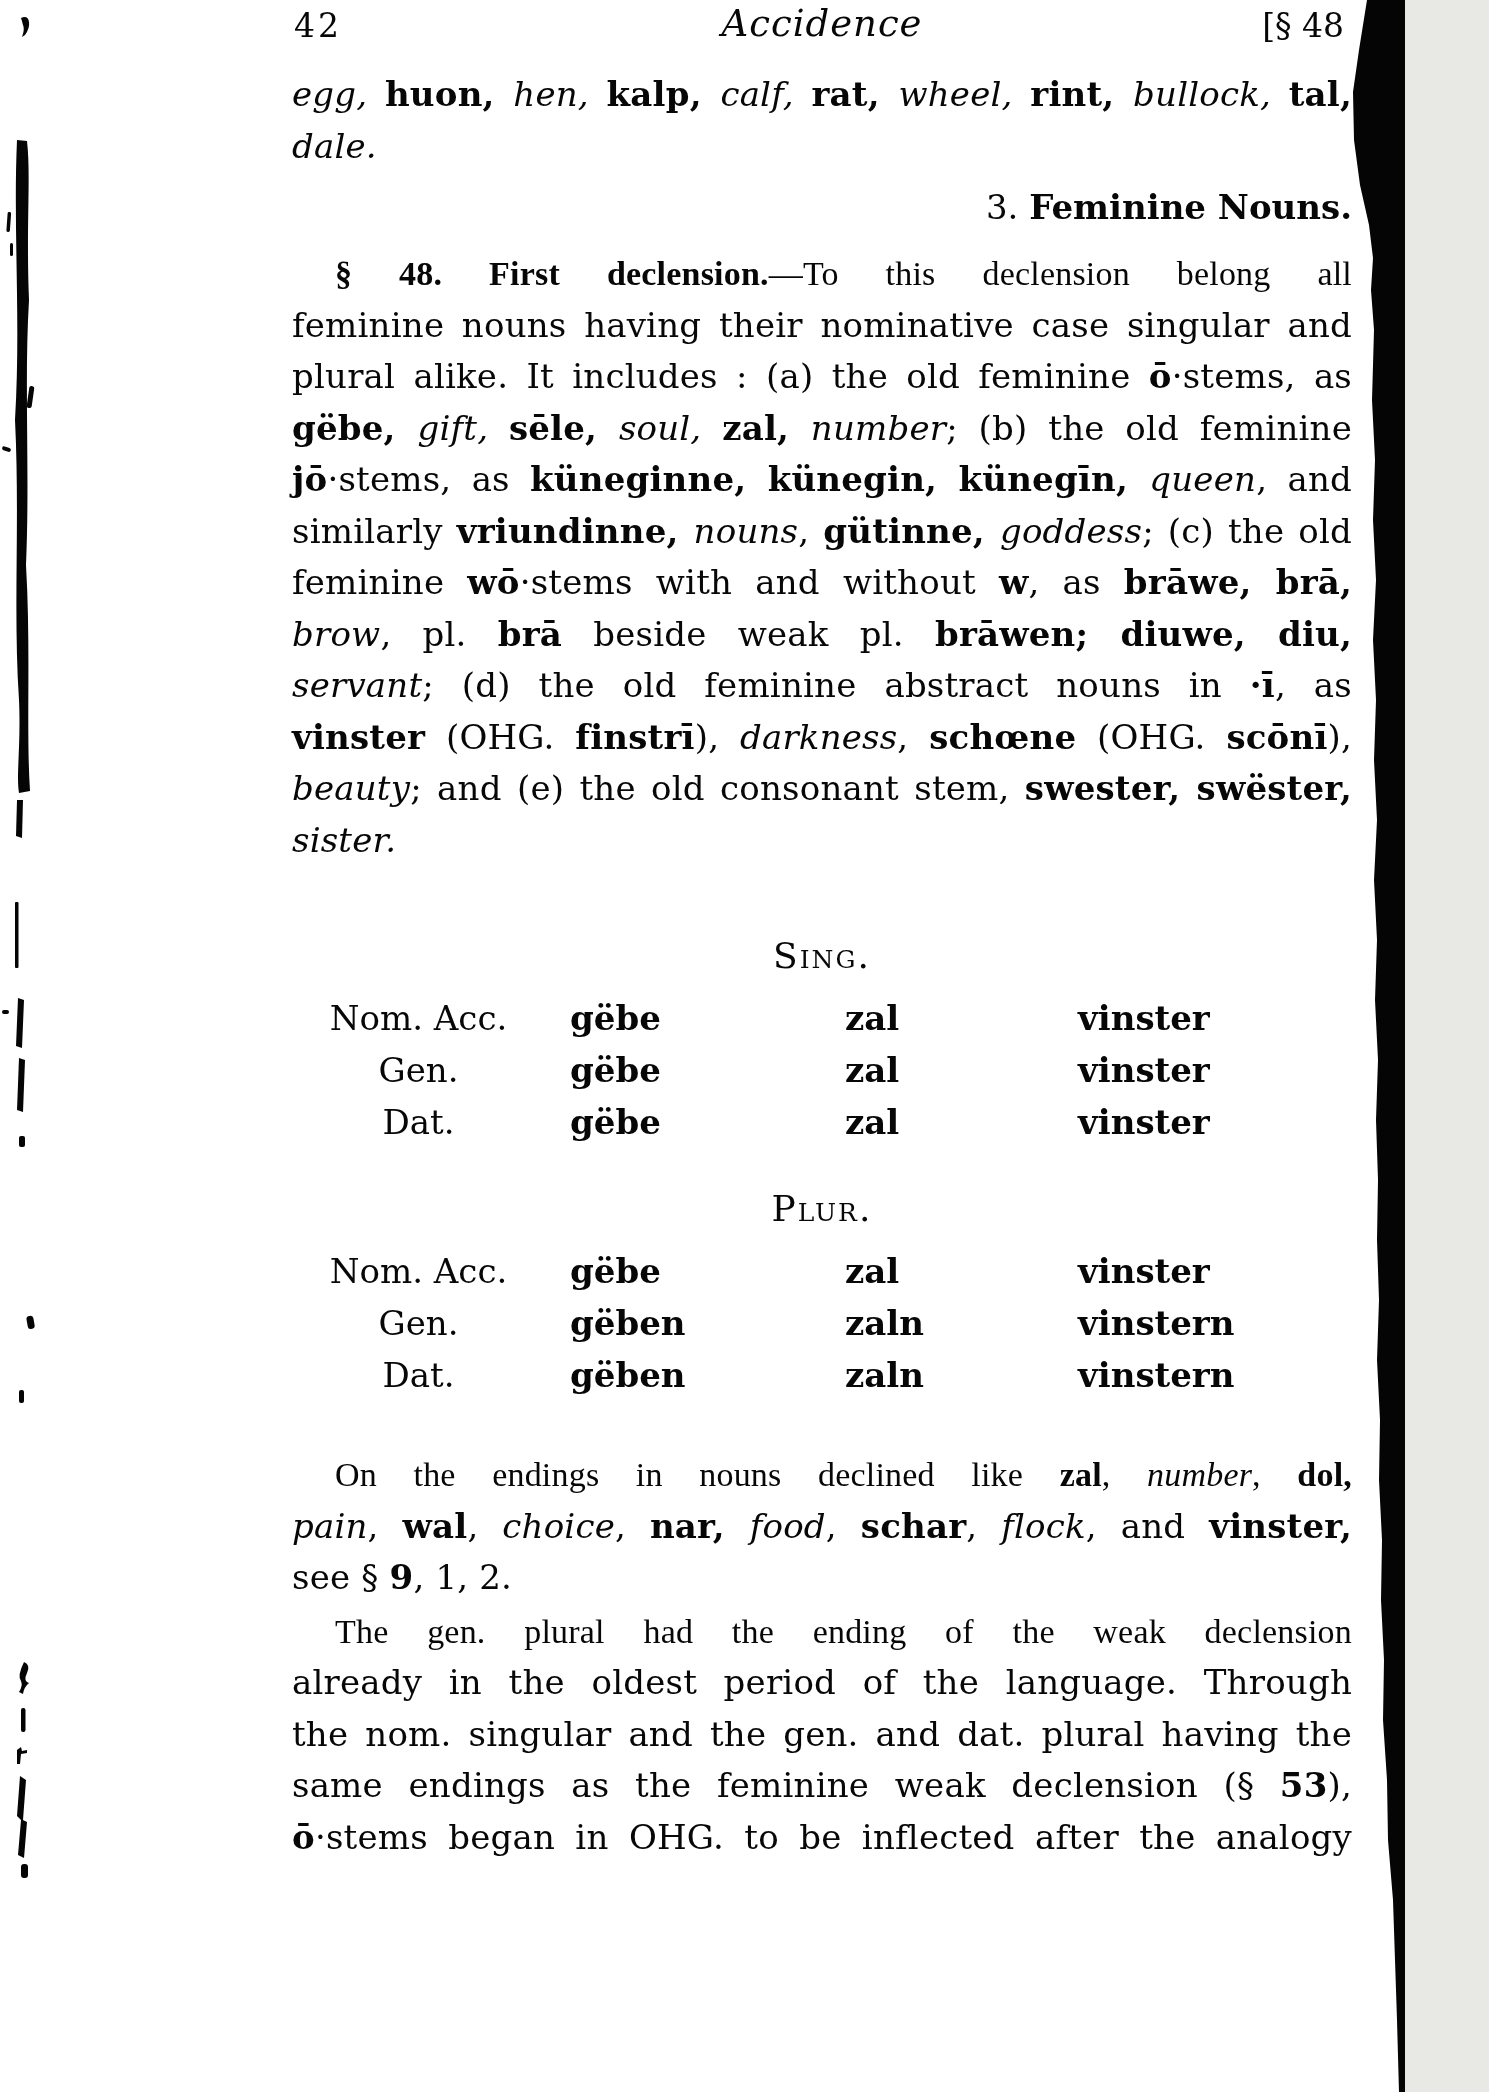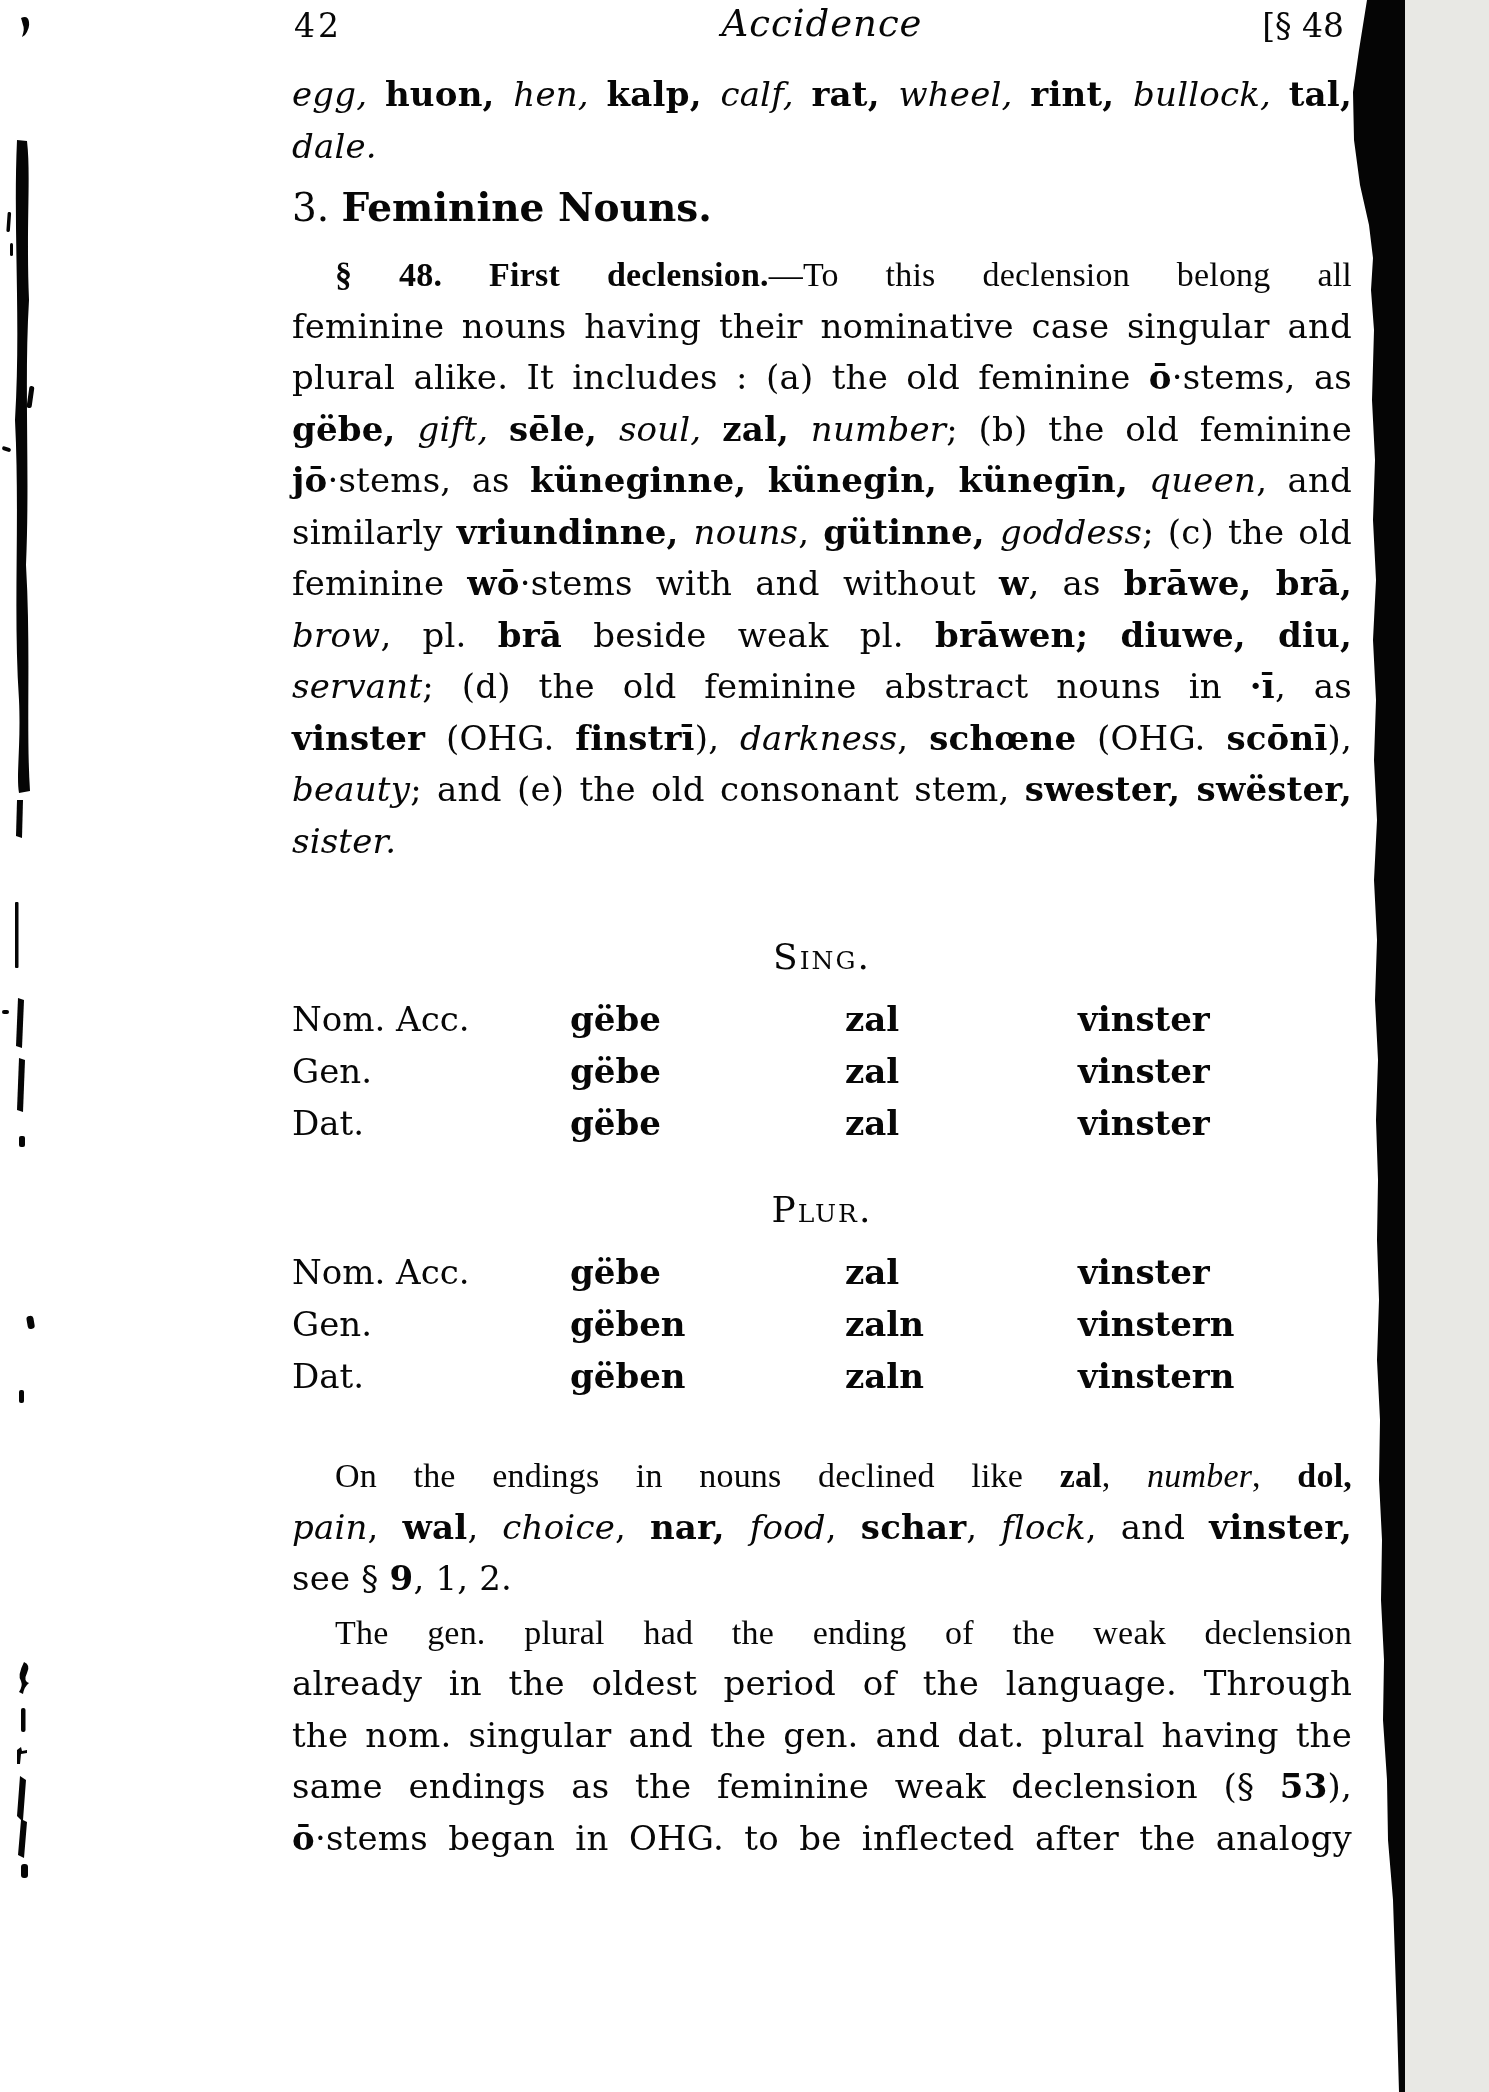--- a/index.html
+++ b/index.html
@@ -20,31 +20,31 @@
   .running-title { position:absolute; left:0; right:0; top:2px; text-align:center; font-style:italic; font-size:37px; letter-spacing:1px; }
   .section-marker { position:absolute; right:8px; top:6px; font-size:33px; }
   
   .para { font-size:34px; line-height:51.5px; letter-spacing:0.2px; }
   .tline { text-align:justify; text-align-last:justify; height:51.5px; overflow:visible; white-space:normal; }
   .flush-last .tline:last-child { text-align-last:left; }
   .indent-first .tline:first-child { text-indent:43px;font-family:Liberation Serif, serif; }
   .s-b { font-weight:bold; }
   .s-i { font-style:italic; }
   .intro { margin-top:13px; }
-  .subheading { margin:15px 0 0 0; text-align:left; font-size:39px; font-weight:normal; line-height:40px; }
+  .subheading { margin:15px 0 0 0; text-align:right; font-size:34px; font-weight:normal; line-height:40px; }
   .p48 { margin-top:21px; }
   .p-endings { margin-top:48px; }
   .p-gen { margin-top:2px; }
   
   .decl-caption { text-align:center; font-variant:small-caps; font-size:36px; letter-spacing:2px; line-height:44px; }
   .cap-sing { margin-top:68px; }
   .cap-plur { margin-top:39px; }
   .trows { margin-top:14px; }
   .trow { display:grid; grid-template-columns:253px 25px 275px 233px 1fr; font-size:34px; line-height:52px; height:52px; }
-  .tl { grid-column:1; text-align:left; }
+  .tl { grid-column:1; text-align:center; }
   .tw { font-weight:bold; }
   .w1 { grid-column:3; } .w2 { grid-column:4; } .w3 { grid-column:5; }
   
   .artifact { position:absolute; top:0; pointer-events:none; }
   .art-left { left:0; }
   .art-right { right:0; }
 </style>
 </head>
 <body>
 

